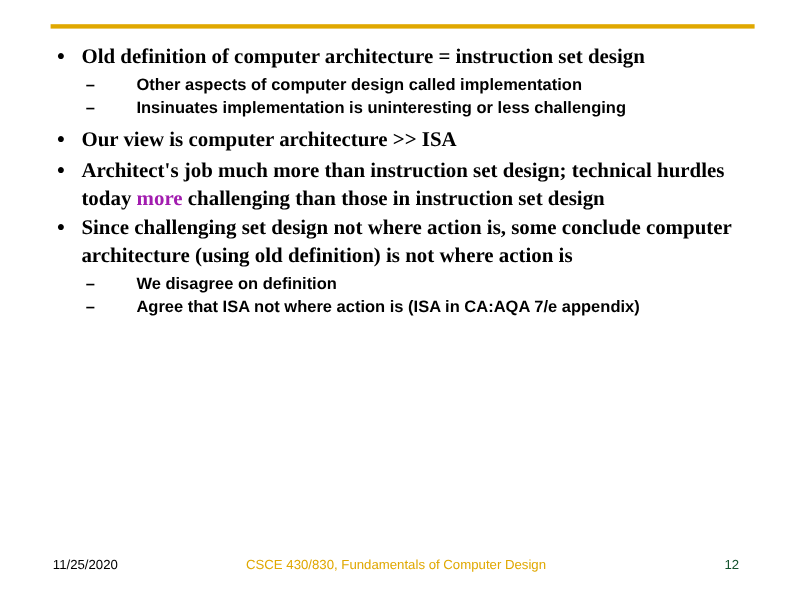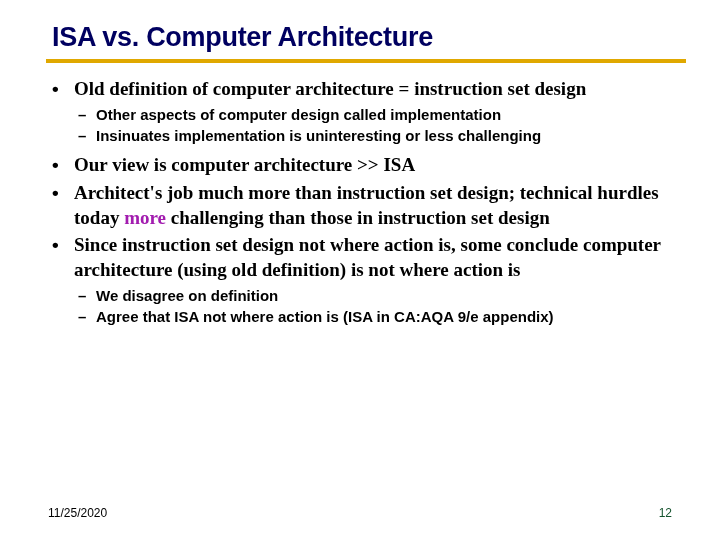--- a/index.html
+++ b/index.html
@@ -54,20 +54,21 @@
     line-height: 1.35;
     margin-left: 26px;
     margin-bottom: 1px;
   }
   .bullet-l2 .dash {
     width: 18px;
     flex-shrink: 0;
   }
   .bullet-l2 .txt {
     flex: 1;
+    margin-left: 28px;
   }
   .gap { height: 6px; }
   .footer {
     position: absolute;
     bottom: 20px;
     left: 0;
     right: 0;
     padding: 0 48px;
     display: flex;
     justify-content: space-between;
@@ -81,21 +82,20 @@
     left: 50%;
     transform: translateX(-50%);
   }
   .footer-right { color: #14532d; }
   .more { color: #a21caf; }
 </style>
 </head>
 <body>
 
 <div class="slide">
-  <div class="title">ISA vs. Computer Architecture</div>
   <div class="underline"></div>
 
   <div class="content">
 
     <div class="bullet-l1">
       <span class="dot">•</span>
       <span class="txt">Old definition of computer architecture = instruction set design</span>
     </div>
 
     <div class="bullet-l2">
@@ -114,31 +114,32 @@
       <span class="txt">Our view is computer architecture &gt;&gt; ISA</span>
     </div>
 
     <div class="bullet-l1">
       <span class="dot">•</span>
       <span class="txt"><span>Architect's job much more than instruction set design; technical hurdles today </span><span class="more">more</span><span> challenging than those in instruction set design</span></span>
     </div>
 
     <div class="bullet-l1">
       <span class="dot">•</span>
-      <span class="txt">Since instruction set design not where action is, some conclude computer architecture (using old definition) is not where action is</span>
+      <span class="txt">Since challenging set design not where action is, some conclude computer architecture (using old definition) is not where action is</span>
     </div>
 
     <div class="bullet-l2">
       <span class="dash">–</span>
       <span class="txt">We disagree on definition</span>
     </div>
     <div class="bullet-l2">
       <span class="dash">–</span>
-      <span class="txt">Agree that ISA not where action is (ISA in CA:AQA 9/e appendix)</span>
+      <span class="txt">Agree that ISA not where action is (ISA in CA:AQA 7/e appendix)</span>
     </div>
 
   </div>
 </div>
 
 <div class="footer">
   <span class="footer-left">11/25/2020</span>
+  <span class="footer-center">CSCE 430/830, Fundamentals of Computer Design</span>
   <span class="footer-right">12</span>
 </div>
 
 </body></html>

